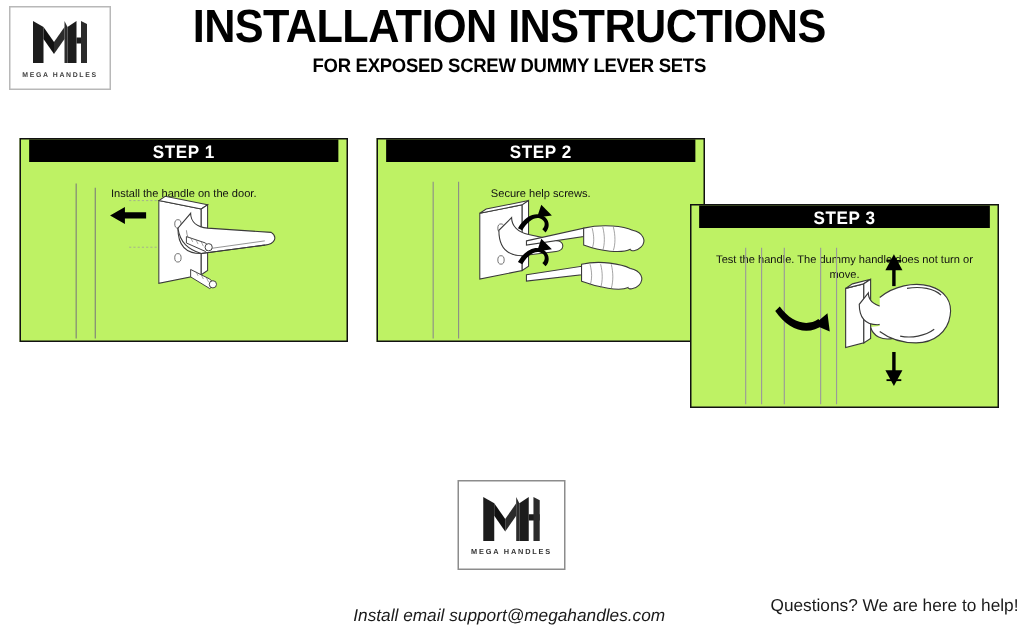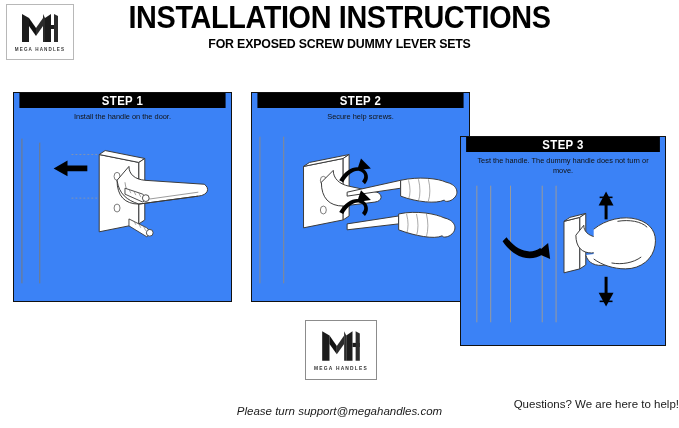--- a/index.html
+++ b/index.html
@@ -29,35 +29,35 @@
     transform:scaleX(0.93);transform-origin:center top;
   }
   .subtitle{
     position:absolute;left:0;right:0;top:36px;text-align:center;
     font-size:13px;line-height:15px;font-weight:bold;letter-spacing:-0.2px;
     transform:scaleX(0.95);transform-origin:center top;
   }
 
   
   .panel{
-    position:absolute;top:92px;width:219px;height:210px;
-    border:1px solid #111;background:#3b82f6;box-sizing:border-box;
+    position:absolute;top:92px;width:219px;height:136px;
+    border:1px solid #111;background:#bef264;box-sizing:border-box;
   }
   #panel-1{left:13px;}
   #panel-2{left:251px;}
   #panel-3{left:460px;width:206px;margin-top:44px;}
 
   .panel-header{
     background:#000;color:#fff;height:15px;
     display:flex;align-items:center;justify-content:center;
     font-size:12px;font-weight:bold;letter-spacing:0.4px;
     transform:scaleX(0.95);
   }
   .panel-caption{
-    padding:4px 6px 0;text-align:center;
+    padding:16px 6px 0;text-align:center;
     font-size:7.4px;line-height:9.5px;color:#111;
   }
   .panel-art{position:absolute;left:0;right:0;top:28px;bottom:0;}
   .panel-art svg{width:100%;height:100%;display:block;}
 
   
   .footer-logo{
     position:absolute;left:305px;top:320px;width:70px;height:58px;
     border:1px solid #8c8c8c;background:#fff;
     display:flex;flex-direction:column;align-items:center;justify-content:center;
@@ -269,15 +269,15 @@
       <polygon points="25,6 18,16 18,24 25,14" fill="#2b2b2b"></polygon>
       <polygon points="27,6 33,2 33,30 27,30" fill="#1c1c1c"></polygon>
       <polygon points="33,13 40,13 40,17 33,17" fill="#1c1c1c"></polygon>
       <polygon points="36,2 40,4 40,30 36,30" fill="#2b2b2b"></polygon>
       <polygon points="25,2 27,6 27,30 25,30" fill="#2b2b2b"></polygon>
     </svg>
     <div class="brandword">MEGA HANDLES</div>
   </div>
 
   <div class="foot-line1">Questions? We are here to help!</div>
-  <div class="foot-line2">Please turn support@megahandles.com</div>
+  <div class="foot-line2">Install email support@megahandles.com</div>
 
 </div>
 
 </body></html>

